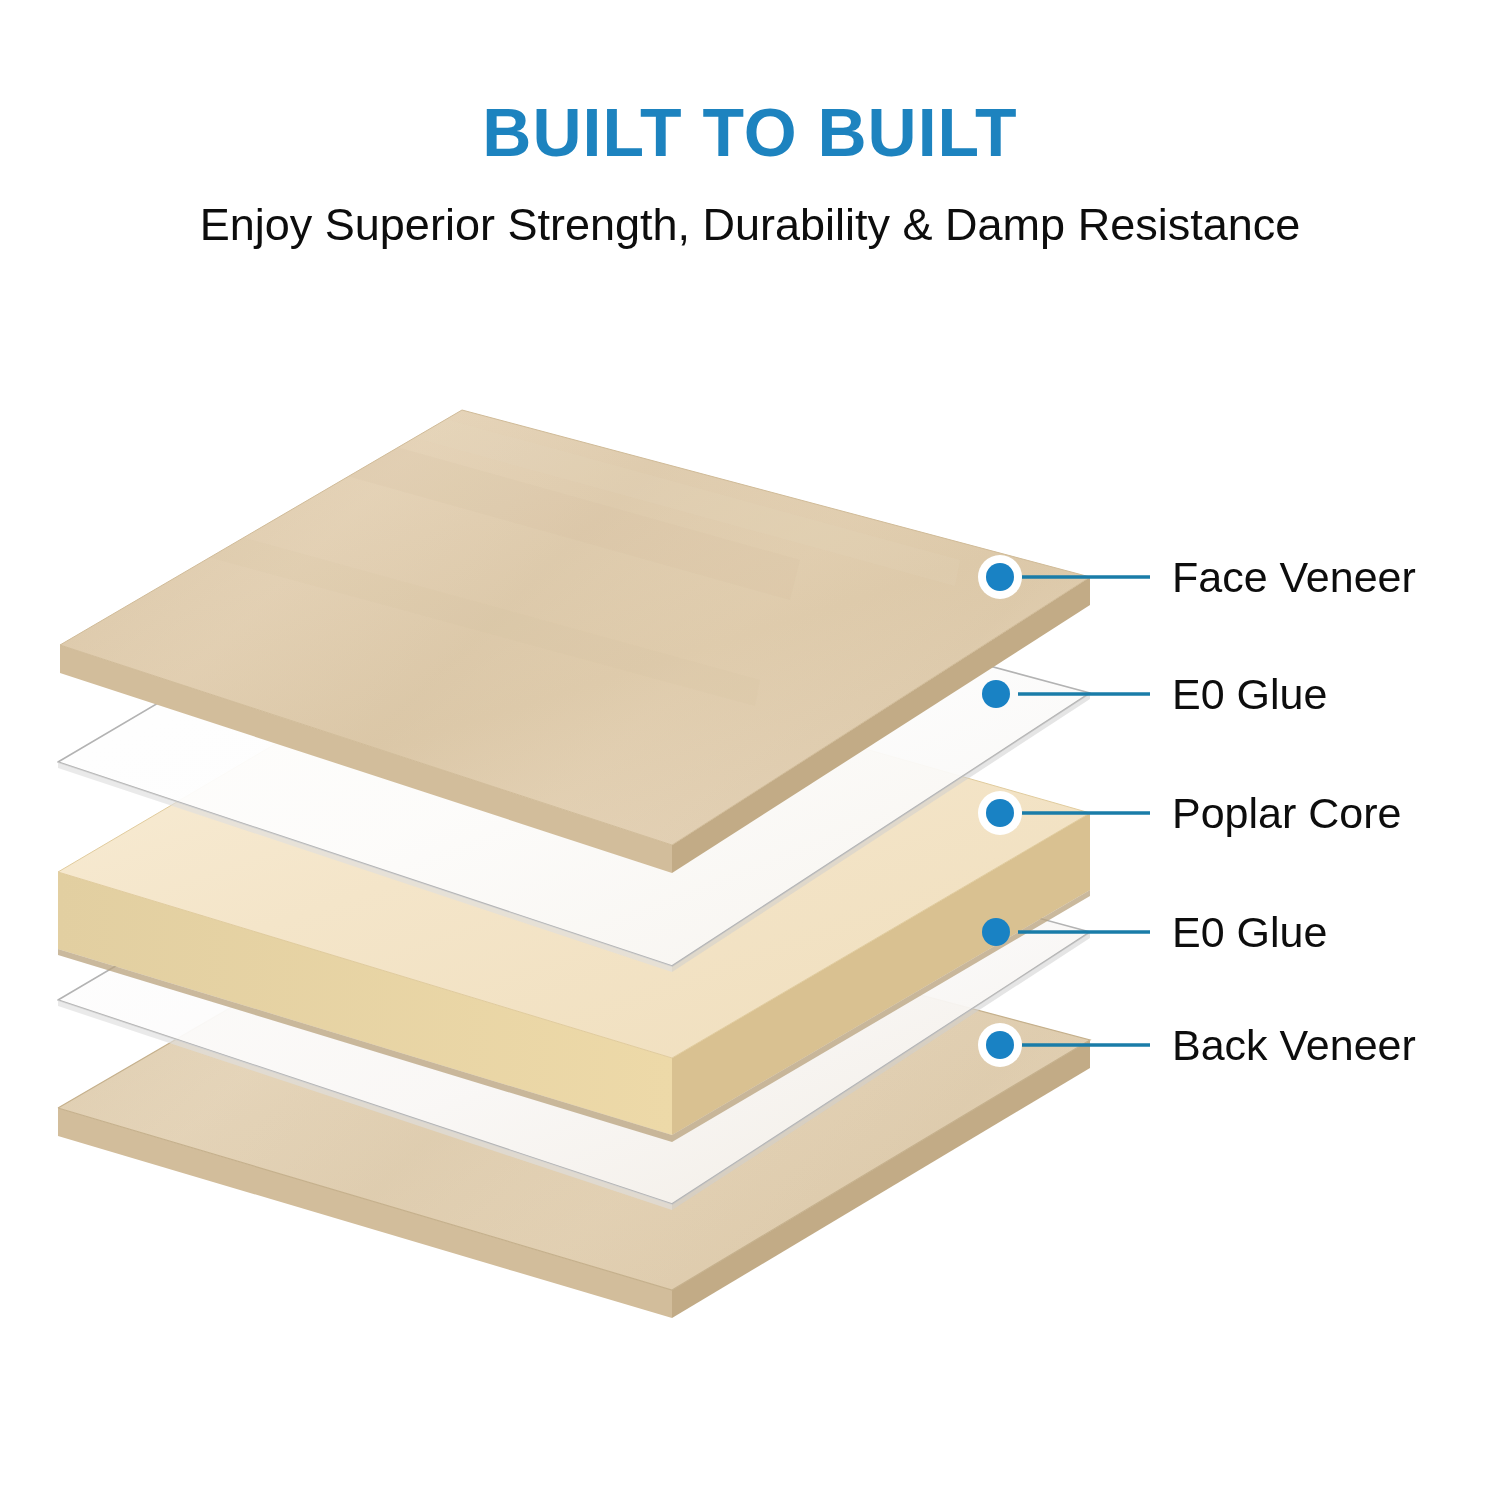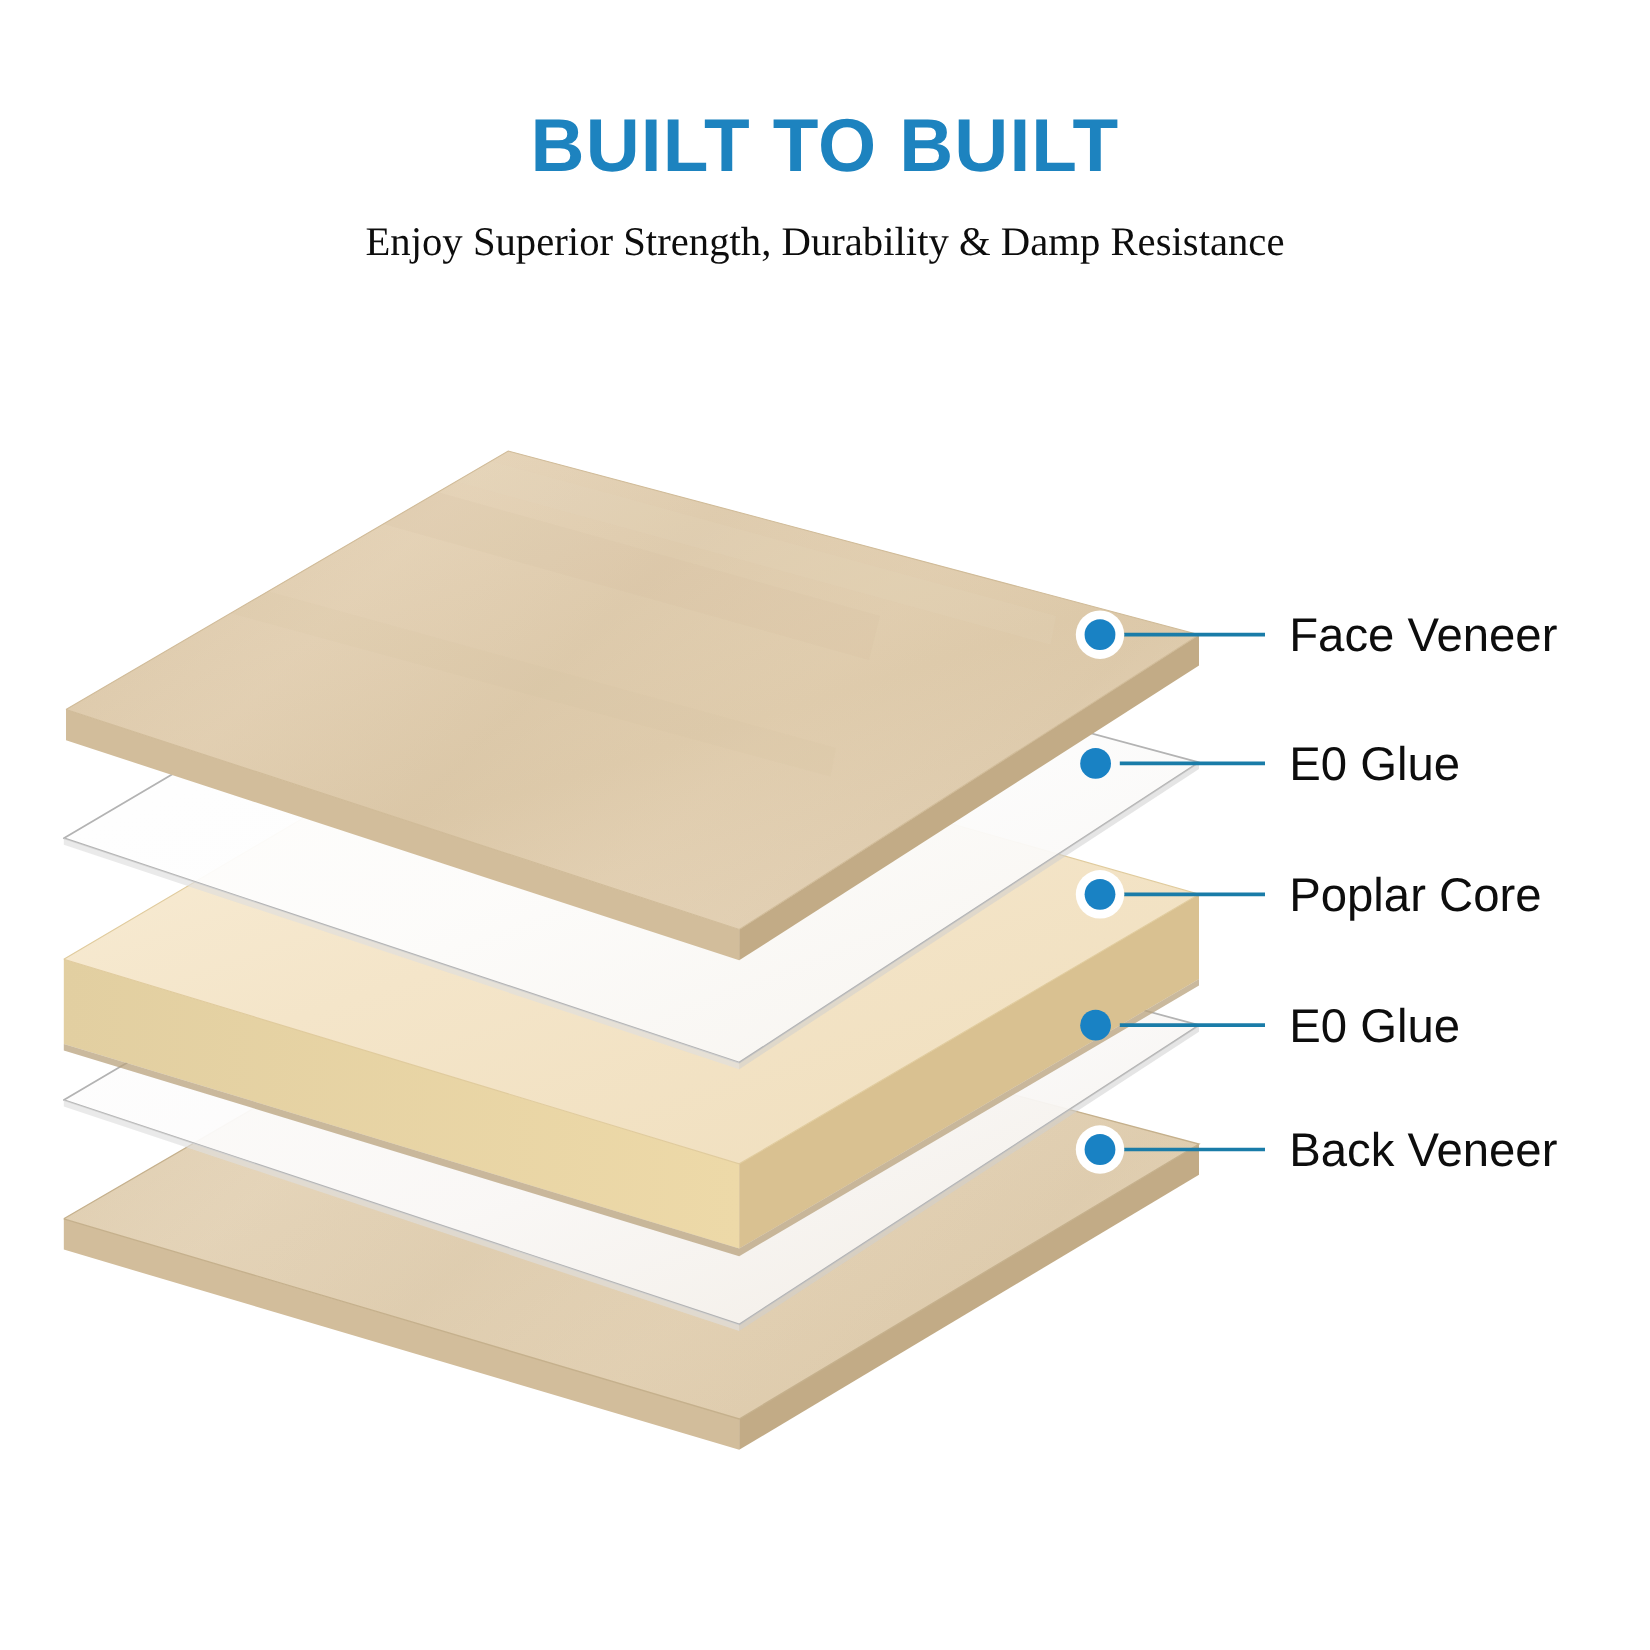--- a/index.html
+++ b/index.html
@@ -25,27 +25,26 @@
   }
   .title {
     font-size: 68px;
     font-weight: bold;
     letter-spacing: 1px;
     color: #1d83bf;
     line-height: 1.0;
     margin: 0;
   }
   .subtitle {
-    font-size: 37px;
+    font-size: 45px;
     font-weight: normal;
     color: #0d0d0d;
     line-height: 1.0;
     margin: 0;
     padding-top: 36px;
-    font-family: Liberation Serif, serif;
   }
   .diagram-wrap {
     position: absolute;
     left: 0;
     top: 0;
     width: 1500px;
     height: 1500px;
   }
   svg.diagram {
     display: block;

